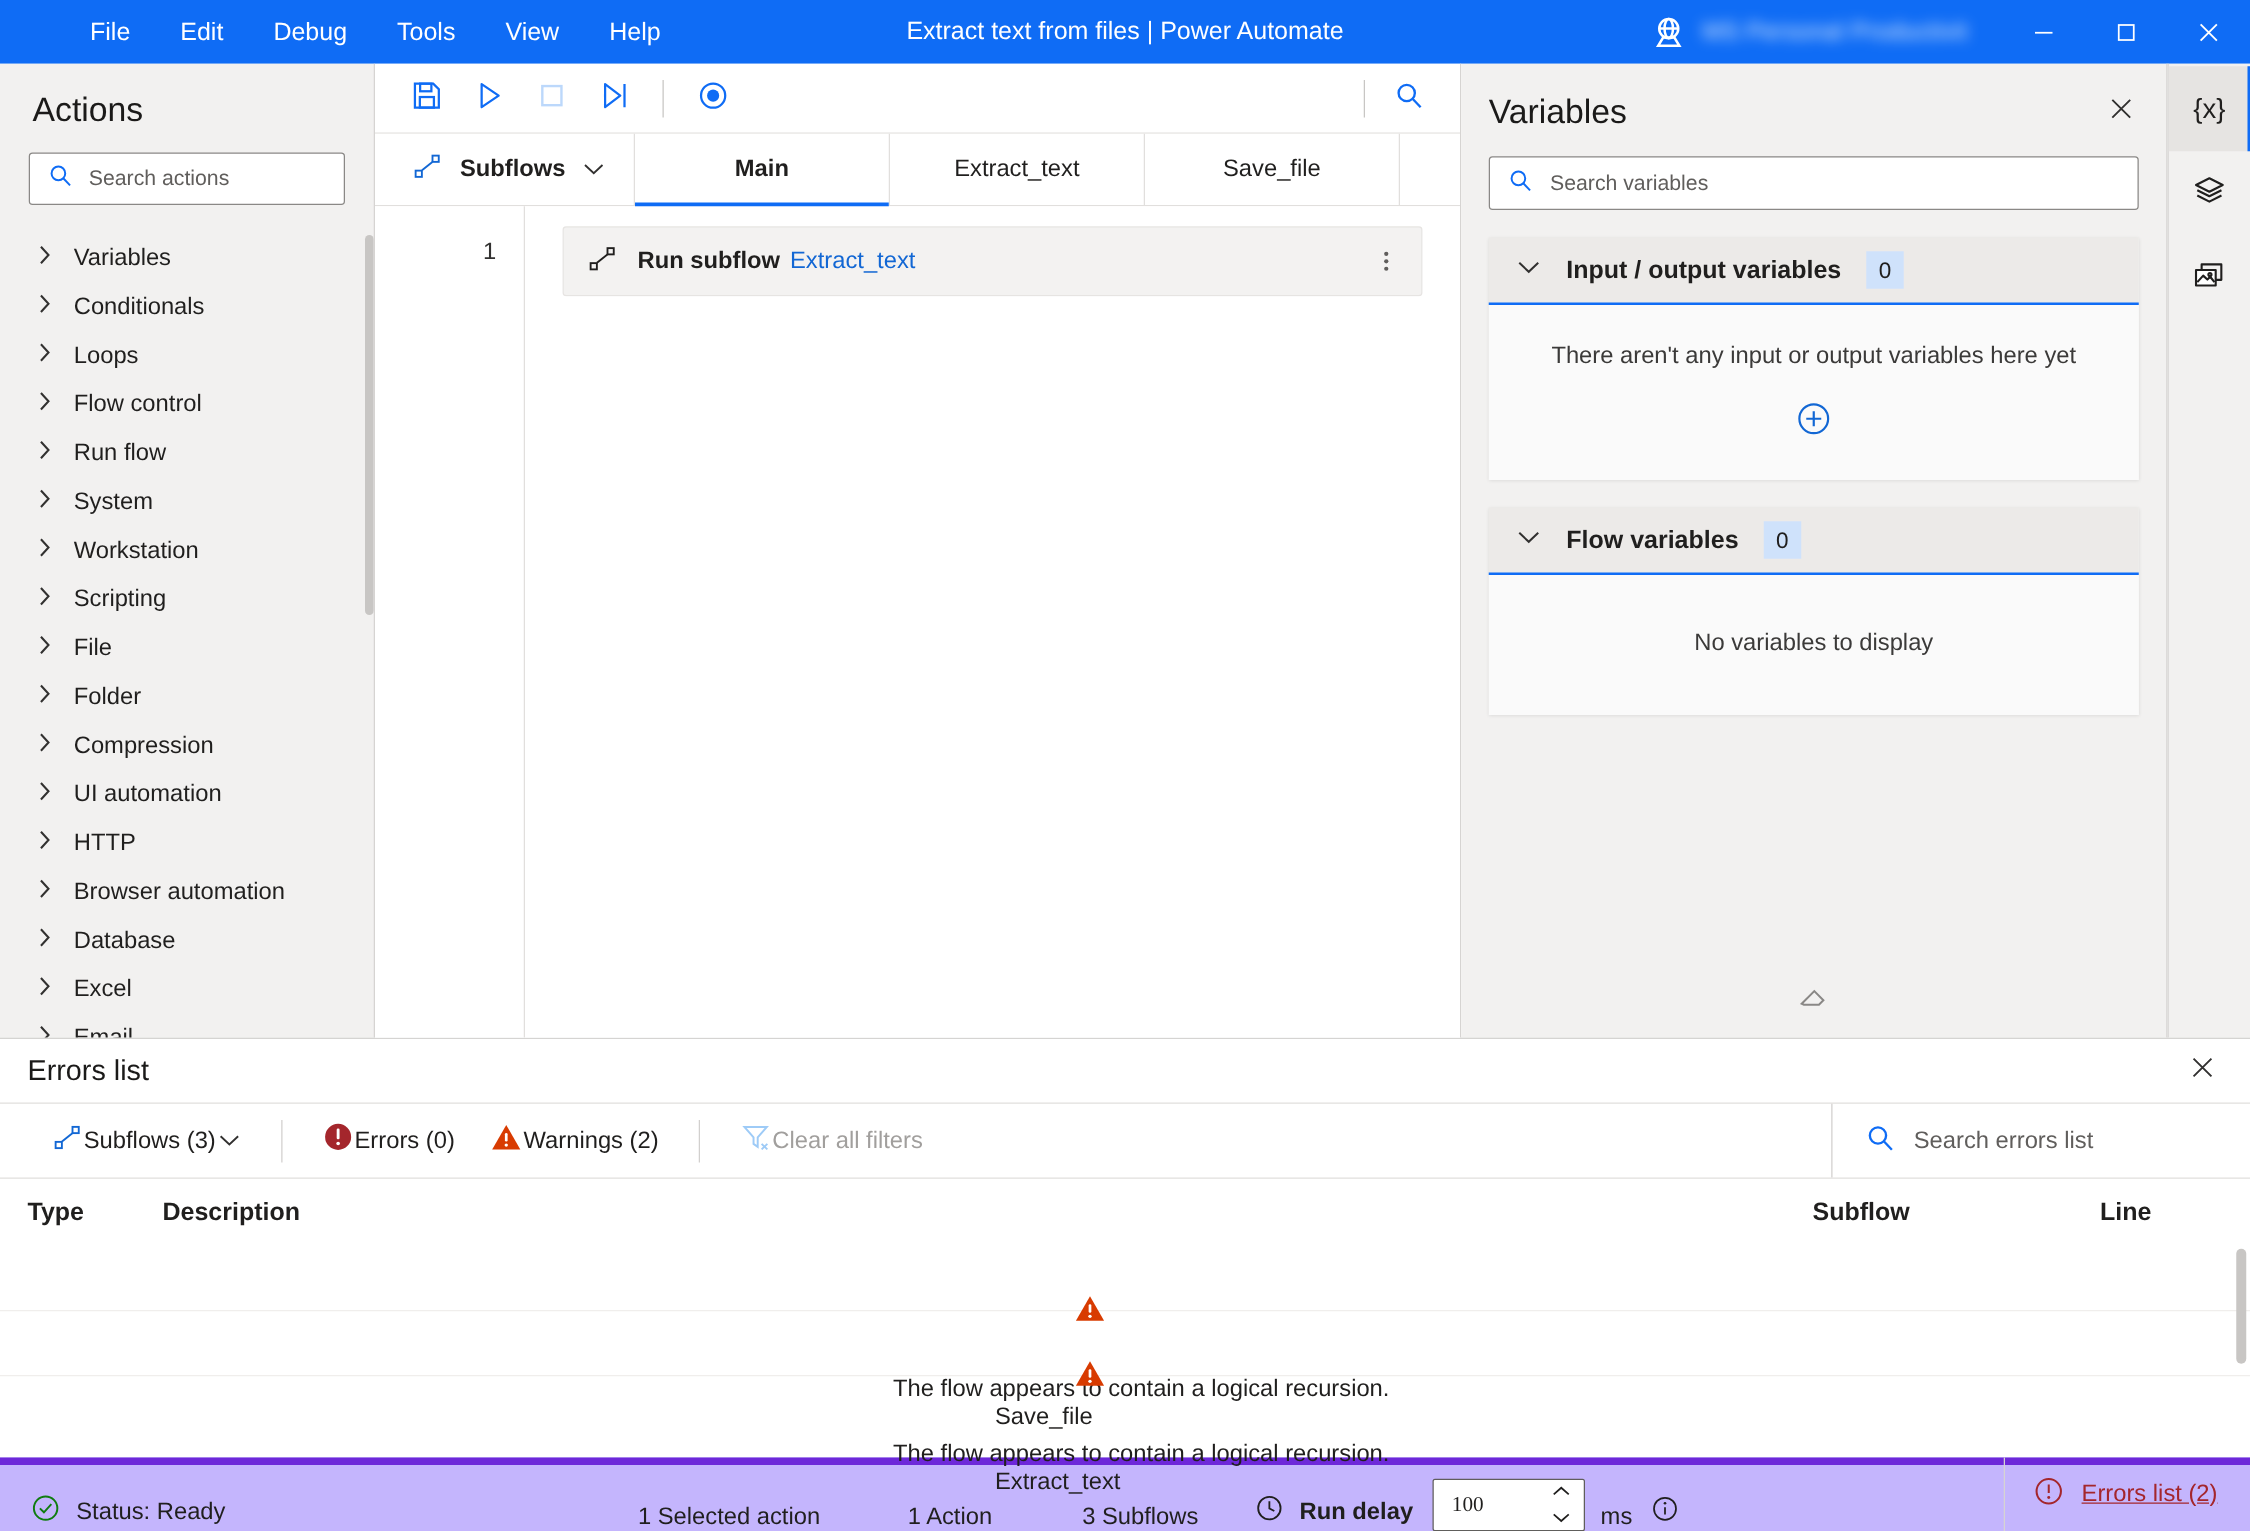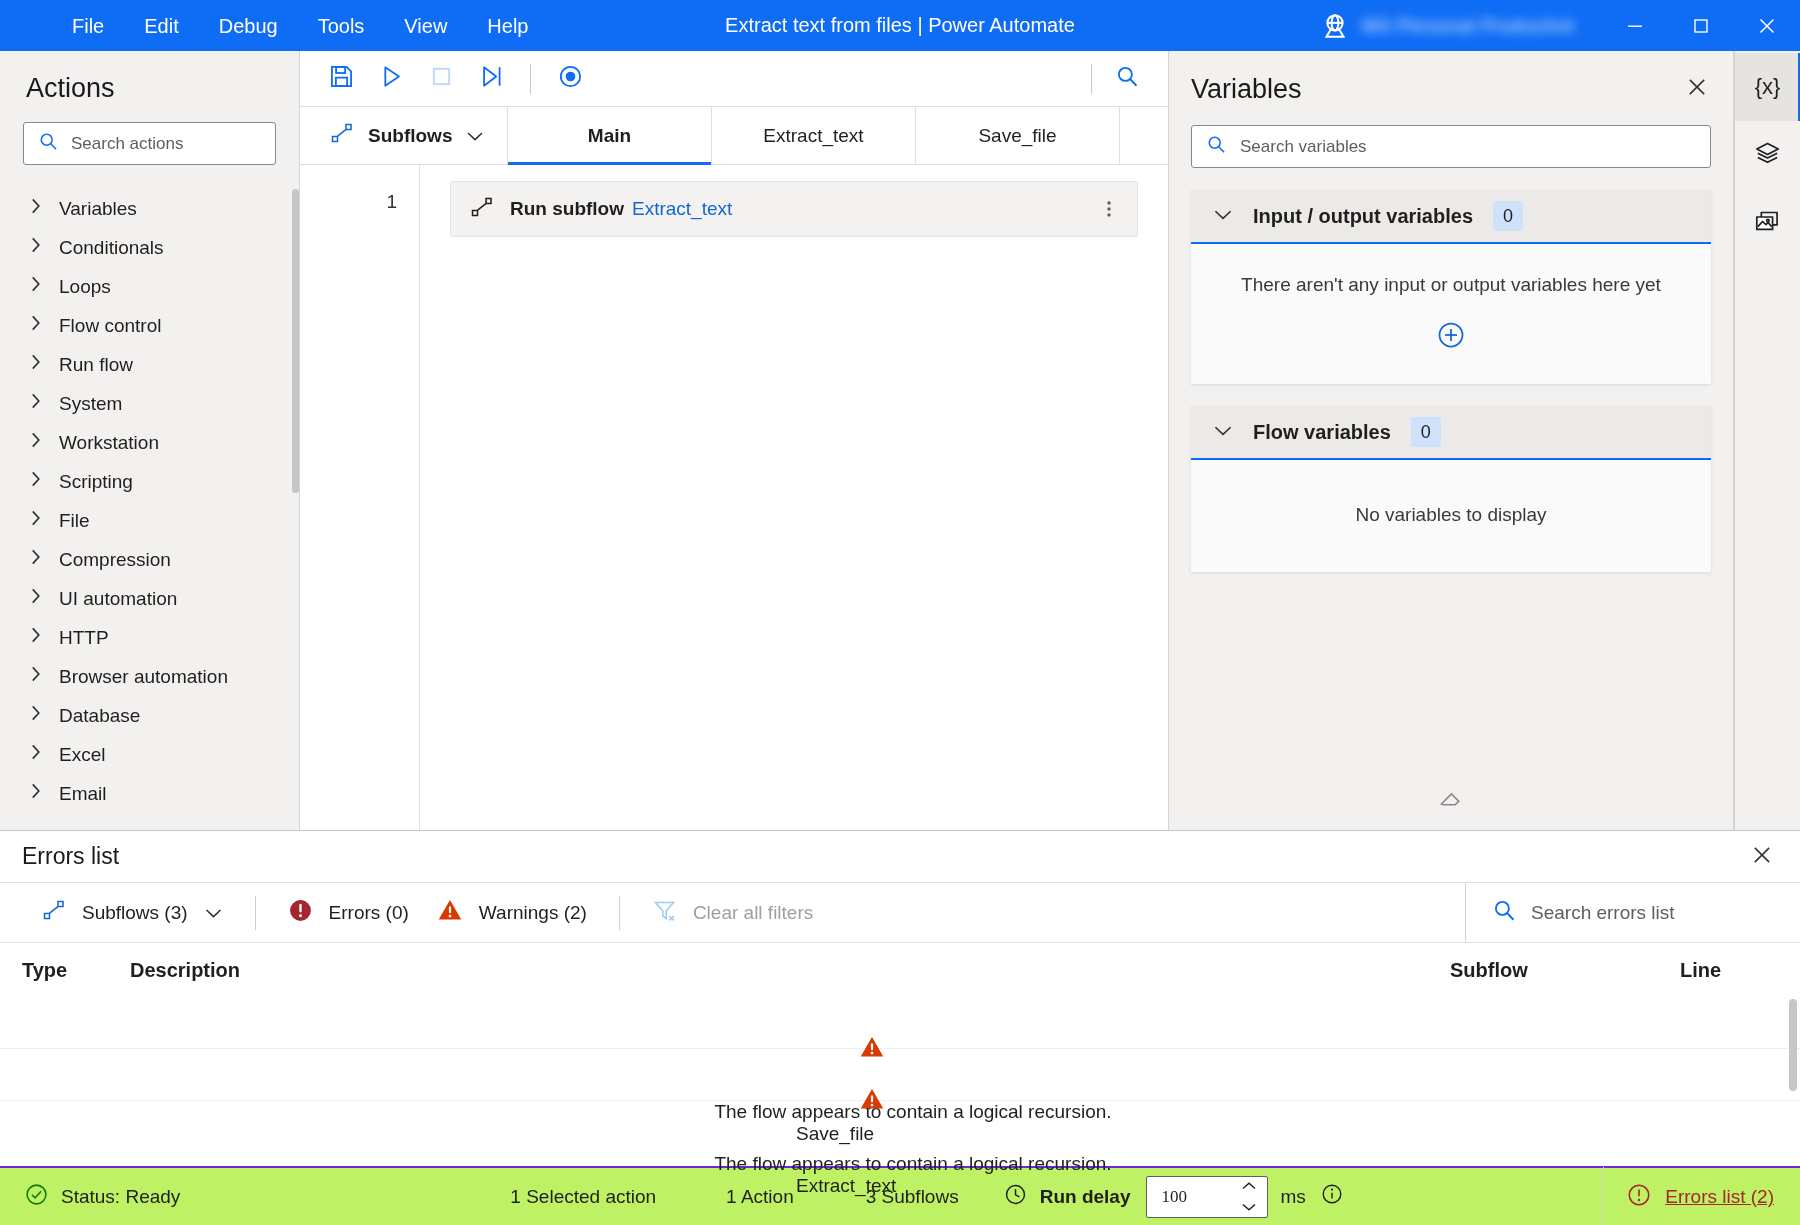--- a/index.html
+++ b/index.html
@@ -262,21 +262,21 @@
   .errors-title { font-size: 23px; color: #1b1a19; }
   .errors-close { margin-left: auto; width: 36px; height: 36px; display:flex; align-items:center; justify-content:center; cursor:default; }
 
   .errors-toolbar {
     height: 60px; flex: 0 0 60px;
     display: flex; align-items: center;
     border-bottom: 1px solid #e1dfdd;
     padding-left: 28px;
   }
   .et-item {
-    display: flex; align-items: center; gap: 16px;
+    display: flex; align-items: center; gap: 1px;
     font-size: 19px; color: #201f1e;
     padding: 7px 14px; cursor: default; border-radius: 3px;
   }
   .et-item.disabled { color: #a19f9d; }
   .et-sep { width: 1px; height: 34px; background: #d2d0ce; margin: 0 18px; }
   .et-spacer { flex: 1 1 auto; }
   .et-search {
     display: flex; align-items: center; gap: 14px;
     padding: 0 24px 0 26px; height: 100%;
     border-left: 1px solid #d2d0ce;
@@ -303,23 +303,23 @@
   .th { font-size: 20px; color: #201f1e; font-weight: bold; }
   .td { font-size: 19px; color: #201f1e; }
   .errors-scrollbar {
     position: absolute; right: 3px; top: 56px; width: 8px; height: 92px;
     background: #c8c6c4; border-radius: 4px;
   }
 
   
   .statusbar {
     flex: 0 0 59px; height: 59px;
-    background: #bef264;
-    border-top: 2px solid #6d28d9;
-    display: flex; align-items: center;
+    background: #c4b5fd;
+    border-top: 6px solid #6d28d9;
+    display: flex; align-items: flex-end;
     padding-left: 24px;
   }
   .sb-item { display: flex; align-items: center; gap: 12px; font-size: 19px; color: #201f1e; }
   .sb-gap-1 { width: 330px; }
   .sb-gap-2 { width: 70px; }
   .sb-gap-3 { width: 72px; }
   .sb-gap-4 { width: 44px; }
   .sb-bold { font-weight: bold; }
   .spinner {
     display: flex; align-items: center;
@@ -462,20 +462,26 @@
           <span><svg class="chev-right" viewBox="0 0 10 16" fill="none" stroke="#323130" stroke-width="1.5">
                 <path d="M2.5 2 L8 8 L2.5 14"></path>
               </svg></span>
           <span>Scripting</span>
         </div>
         <div class="action-group">
           <span><svg class="chev-right" viewBox="0 0 10 16" fill="none" stroke="#323130" stroke-width="1.5">
                 <path d="M2.5 2 L8 8 L2.5 14"></path>
               </svg></span>
           <span>File</span>
+        </div>
+        <div class="action-group">
+          <span><svg class="chev-right" viewBox="0 0 10 16" fill="none" stroke="#323130" stroke-width="1.5">
+                <path d="M2.5 2 L8 8 L2.5 14"></path>
+              </svg></span>
+          <span>Folder</span>
         </div>
         <div class="action-group">
           <span><svg class="chev-right" viewBox="0 0 10 16" fill="none" stroke="#323130" stroke-width="1.5">
                 <path d="M2.5 2 L8 8 L2.5 14"></path>
               </svg></span>
           <span>Compression</span>
         </div>
         <div class="action-group">
           <span><svg class="chev-right" viewBox="0 0 10 16" fill="none" stroke="#323130" stroke-width="1.5">
                 <path d="M2.5 2 L8 8 L2.5 14"></path>

